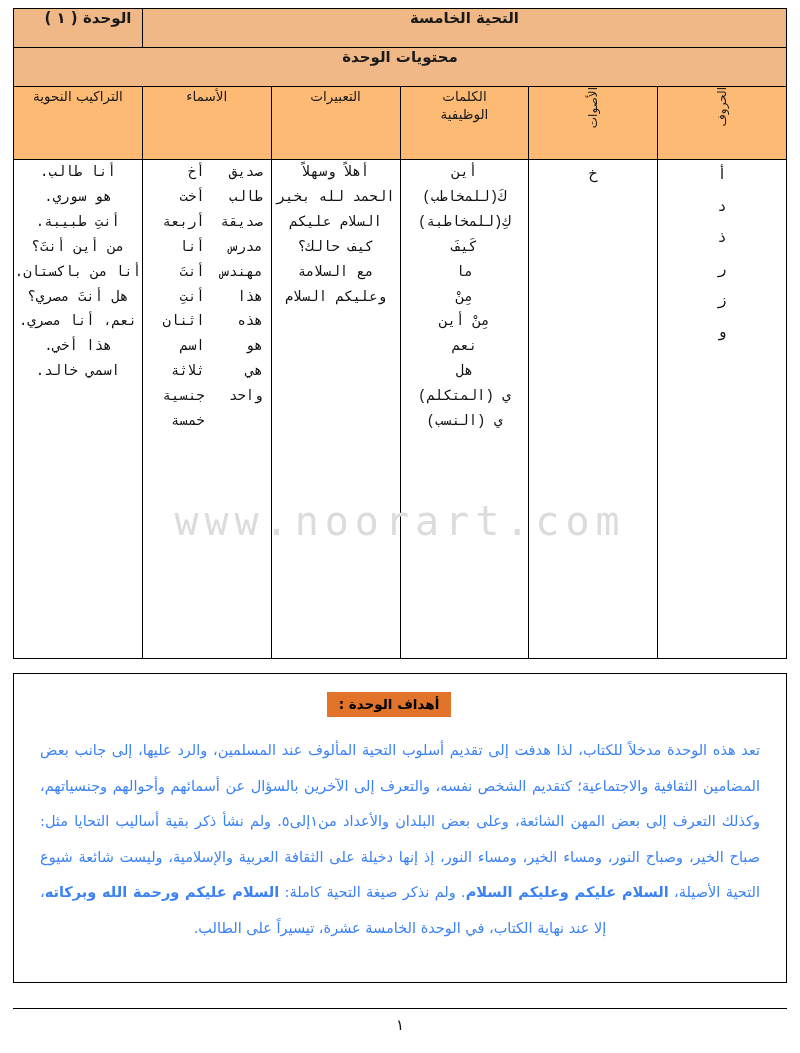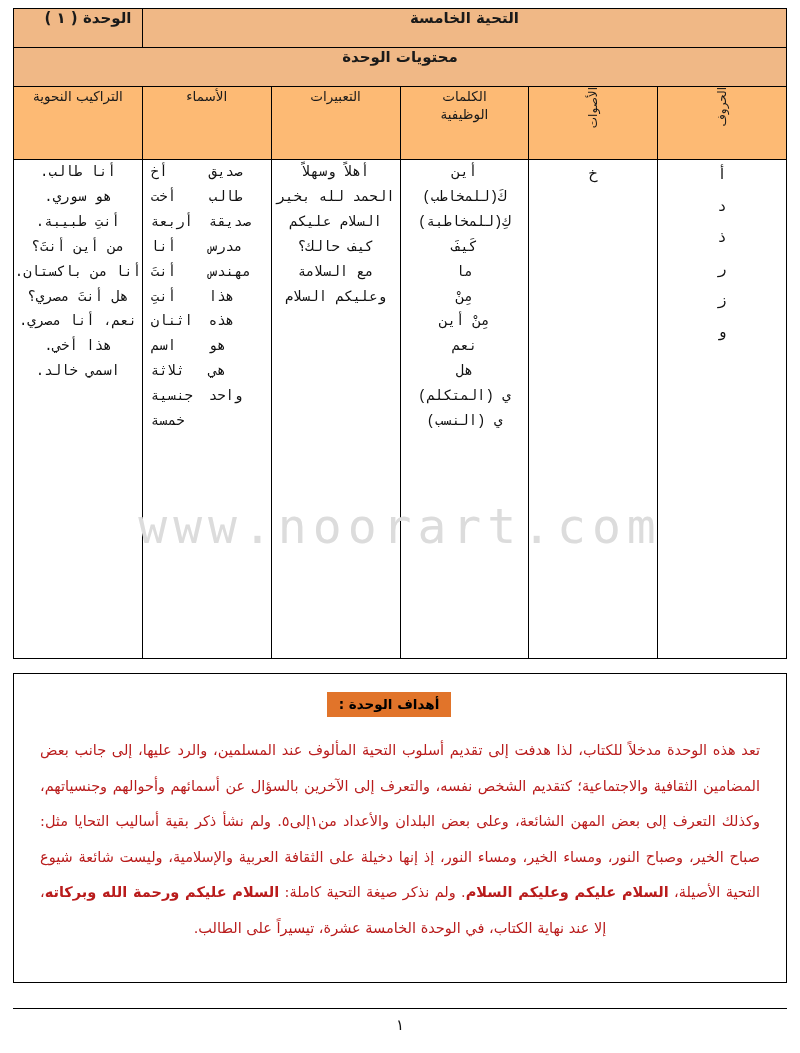--- a/index.html
+++ b/index.html
@@ -23,21 +23,21 @@
   }
 
   
   .watermark {
     position: absolute;
     left: 0;
     top: 498px;
     width: 800px;
     text-align: center;
     font-family: "DejaVu Sans Mono", "Liberation Mono", monospace;
-    font-size: 48px;
+    font-size: 40px;
     letter-spacing: 6px;
     color: #dcdcdc;
     direction: ltr;
     white-space: nowrap;
     z-index: 5;
     pointer-events: none;
     user-select: none;
   }
 
   
@@ -111,21 +111,21 @@
   
   .dual {
     display: flex;
     flex-direction: row;
     justify-content: space-around;
     gap: 4px;
     padding: 0 8px;
   }
   .dual .col {
     flex: 1 1 0;
-    text-align: left;
+    text-align: right;
   }
 
   
   .objectives {
     position: absolute;
     left: 13px;
     top: 673px;
     width: 774px;
     height: 310px;
     border: 1.5px solid #000000;
@@ -145,21 +145,21 @@
     font-weight: bold;
     font-size: 13.5px;
     padding: 4px 12px 5px 12px;
   }
   .obj-text {
     margin: 16px 26px 0 26px;
     font-size: 14.5px;
     line-height: 2.45;
     text-align: justify;
     text-align-last: center;
-    color: #b91c1c;
+    color: #3b82f6;
   }
   .obj-text p { margin: 0; }
   .obj-text b { font-weight: bold; }
 
   
   .footer-rule {
     position: absolute;
     left: 13px;
     top: 1008px;
     width: 774px;

